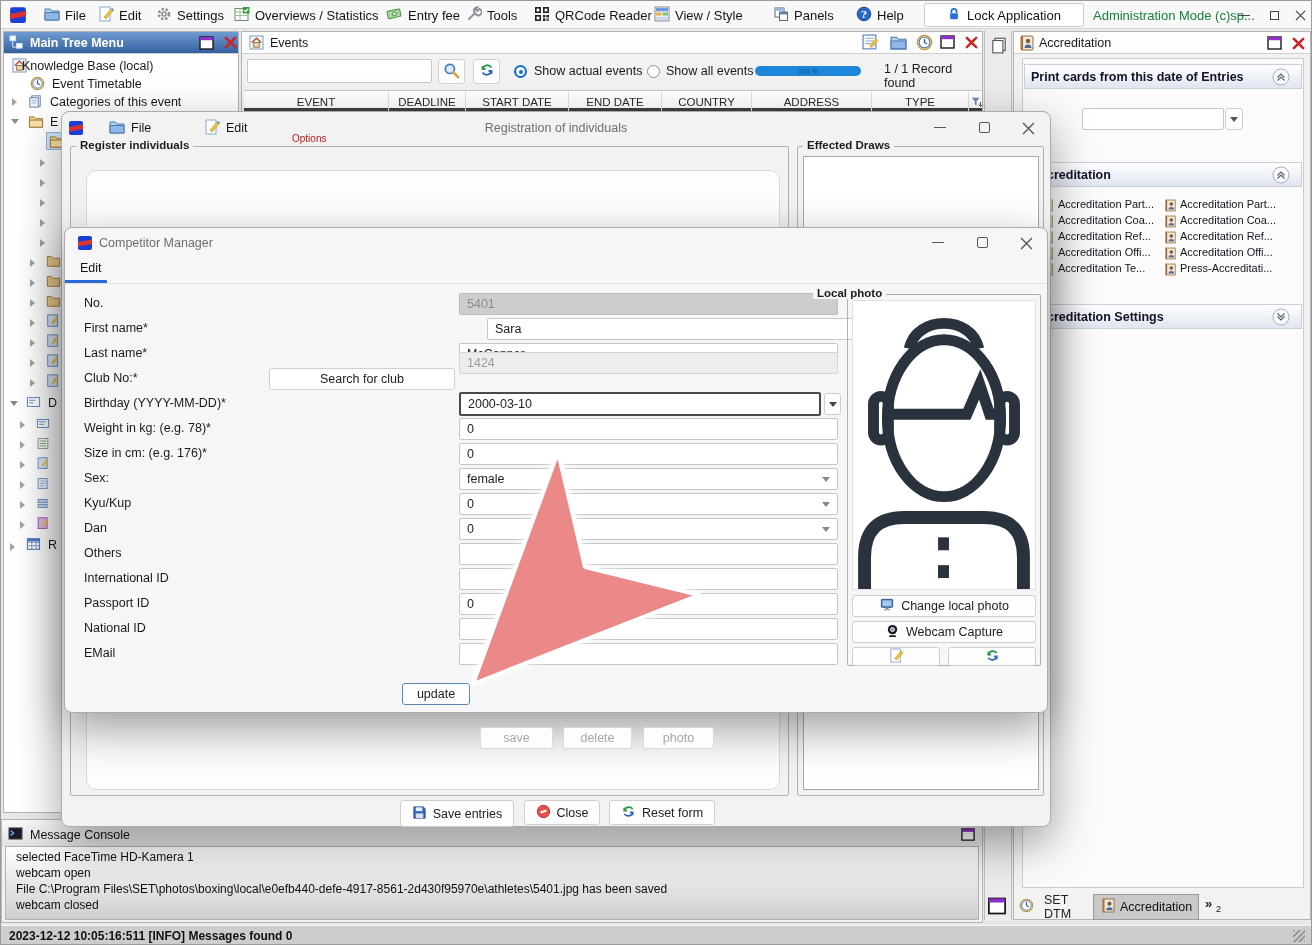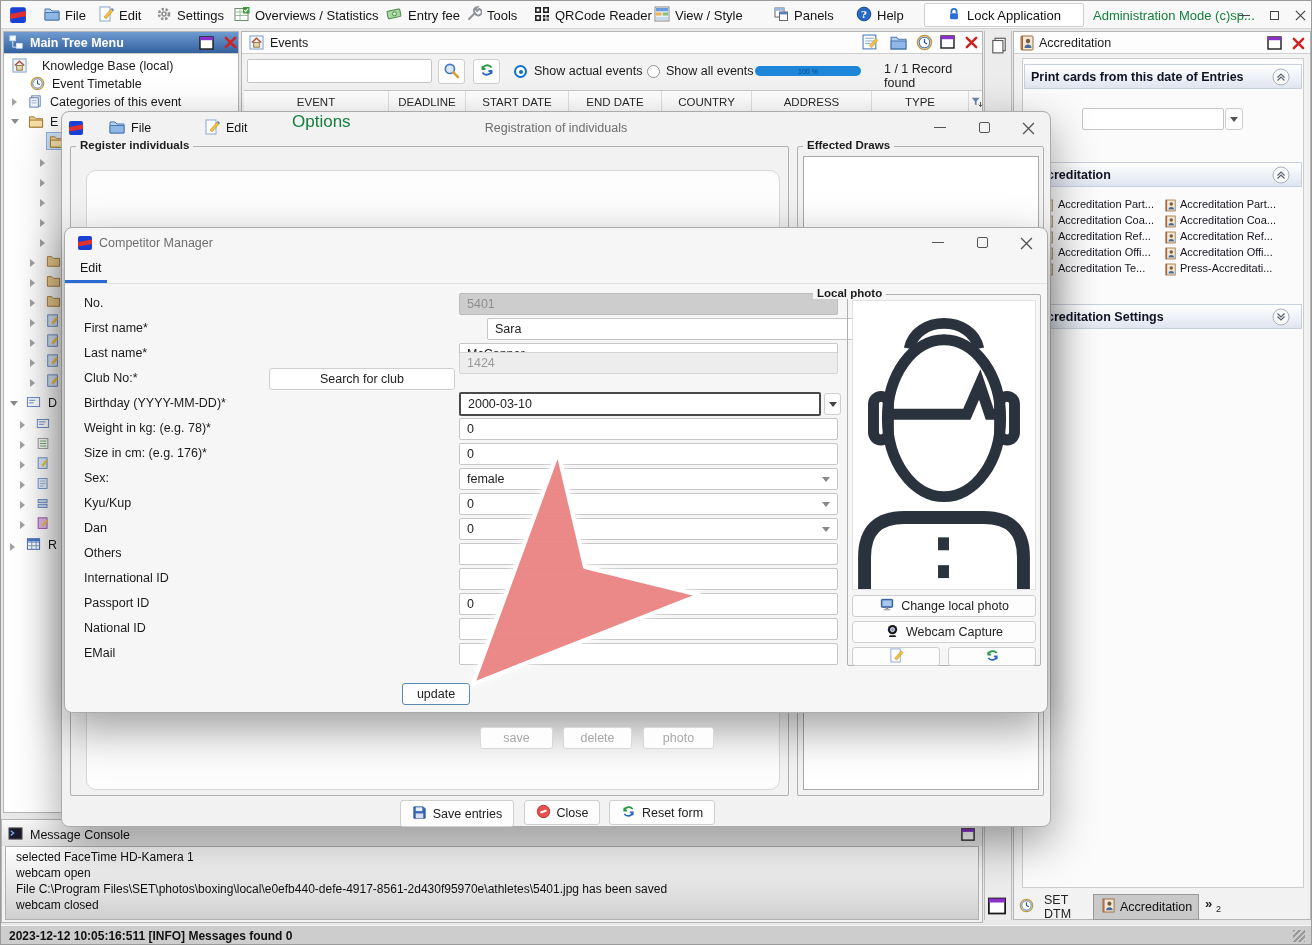--- a/index.html
+++ b/index.html
@@ -168,21 +168,21 @@
             <path d="M3 3l10 10M13 3L3 13" stroke="#d02020" stroke-width="2.6" stroke-linecap="round"></path>
           </svg></span>
     </div>
 
     <div class="abs" style="left:0;top:26px;height:17px">
       <span class="sico" style="left:8px;top:0"><svg width="15" height="15" viewBox="0 0 16 16">
             <rect x="1" y="1" width="14" height="14" fill="#eef4fb" stroke="#7a9cc0"></rect>
             <path d="M3 8l5-4.5L13 8" fill="none" stroke="#b05030" stroke-width="1.6"></path>
             <rect x="5" y="8" width="6" height="5" fill="#e8d8b0" stroke="#907040"></rect>
           </svg></span>
-      <span class="abs ptxt" style="left:38px;top:1px;white-space:nowrap">Knowledge Base (local)</span>
+      <span class="abs ptxt" style="left:18px;top:1px;white-space:nowrap">Knowledge Base (local)</span>
     </div>
     <div class="abs" style="left:0;top:44px;height:17px">
       <span class="sico" style="left:26px;top:0"><svg width="15" height="15" viewBox="0 0 16 16">
             <circle cx="8" cy="8" r="6.6" fill="#f8f2e0" stroke="#c09840" stroke-width="1.4"></circle>
             <circle cx="8" cy="8" r="5" fill="#fff" stroke="#4a78b8"></circle>
             <path d="M8 4.6V8l2.4 1.4" stroke="#2a58a0" fill="none" stroke-width="1.2"></path>
           </svg></span>
       <span class="abs ptxt" style="left:48px;top:1px;white-space:nowrap">Event Timetable</span>
     </div>
     <div class="abs" style="left:0;top:62px;height:17px">
@@ -339,21 +339,21 @@
           </svg></span>
       </div>
     <span class="radio sel" style="left:272px;top:33px"></span>
     <span class="abs ptxt" style="left:292px;top:32px">Show actual events</span>
     <span class="radio" style="left:405px;top:33px"></span>
     <span class="abs ptxt" style="left:424px;top:32px">Show all events</span>
     <div class="abs" style="left:513px;top:34px;width:106px;height:10px;background:#1e86d8;border-radius:5px;display:flex;align-items:center;justify-content:center">
         <span style="font-size:7px;color:#0b4a8a">100 %</span>
       </div>
     <span class="abs ptxt" style="left:642px;top:30px">1 / 1 Record found</span>
-    <div class="abs" style="left:2px;top:58px;width:738px;height:24px;background:#fff;border-top:1px solid #c8c8c8;border-bottom:3px solid #404040">
+    <div class="abs" style="left:2px;top:58px;width:738px;height:24px;background:#fff;border-top:1px solid #c8c8c8;border-bottom:6px solid #404040">
       <span class="colhead" style="left:0;width:145px">EVENT</span>
       <span class="colhead" style="left:145px;width:77px">DEADLINE</span>
       <span class="colhead" style="left:222px;width:103px">START DATE</span>
       <span class="colhead" style="left:325px;width:93px">END DATE</span>
       <span class="colhead" style="left:418px;width:90px">COUNTRY</span>
       <span class="colhead" style="left:508px;width:120px">ADDRESS</span>
       <span class="colhead" style="left:628px;width:97px">TYPE</span>
       <span class="sico" style="left:726px;top:4px"><svg width="14" height="14" viewBox="0 0 16 16">
             <path d="M2 3h9l-3.5 4v5l-2-1.5V7z" fill="#6a88b0"></path>
             <path d="M12 8v5m-2-2l2 2.2L14 11" stroke="#444" fill="none"></path>
@@ -541,21 +541,21 @@
           <span>File</span>
         </div>
       <div class="abs" style="left:142px;top:0;height:32px;display:flex;align-items:center;gap:6px;font-size:12.5px;color:#141414">
           <span class="ic"><svg width="16" height="16" viewBox="0 0 16 16">
               <rect x="2" y="1" width="10" height="14" fill="#fff" stroke="#8aa8c8"></rect>
               <path d="M6 11 L13 3 L15 5 L8 13 Z" fill="#f0c040" stroke="#b08820" stroke-width=".5"></path>
               <path d="M13 3l2 2 1-1-2-2z" fill="#4a78d0"></path>
             </svg></span>
           <span>Edit</span>
         </div>
-      <div class="abs" style="left:230px;top:0;height:32px;display:flex;align-items:flex-start;font-size:17px;color:#15803d">
+      <div class="abs" style="left:230px;top:0;height:32px;display:flex;align-items:flex-end;font-size:10px;color:#b91c1c">
           <span>Options</span>
         </div>
       <div class="abs dlgttl" style="left:0;right:0;top:9px;text-align:center">Registration of individuals</div>
       <span class="abs" style="left:872px;top:15px;width:12px;border-top:1.4px solid #555"></span>
       <span class="abs" style="left:917px;top:10px;width:11px;height:11px;border:1.4px solid #555;border-radius:2px"></span>
       <span class="abs" style="left:960px;top:9px"><svg width="13" height="13" viewBox="0 0 12 12">
             <path d="M1 1l10 10M11 1L1 11" stroke="#555" stroke-width="1.2"></path>
           </svg></span>
     </div>
 

